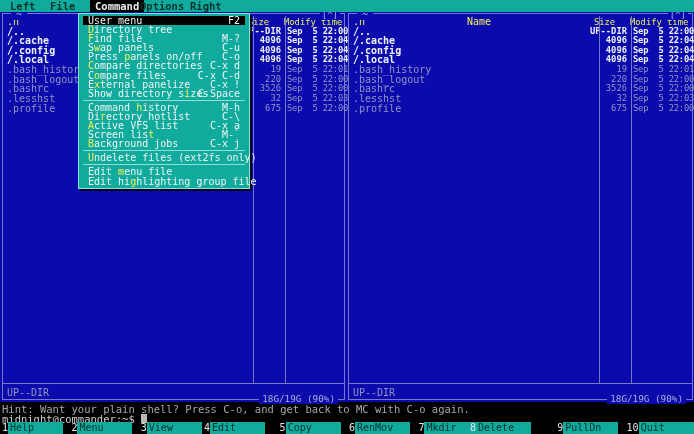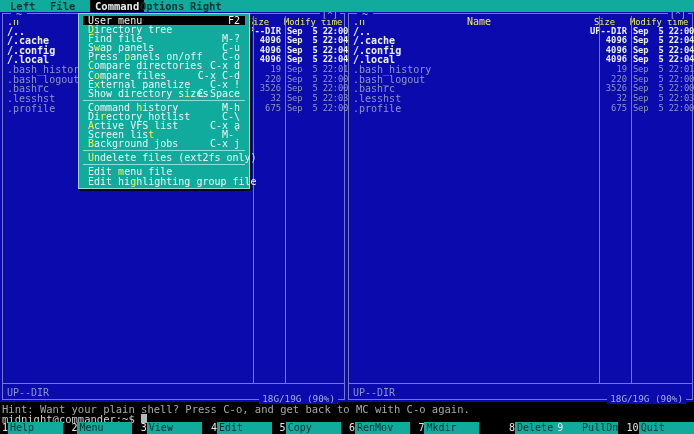--- a/index.html
+++ b/index.html
@@ -213,23 +213,23 @@
       <div class="mitem"><span>Edit hi</span><span class="hot">g</span><span>hlighting group file</span></div>
     </div>
 
   <div class="bottom">
     <div class="hint">Hint: Want your plain shell? Press C-o, and get back to MC with C-o again.</div>
     <div class="promptline"><span>midnight@commander:~$</span><span class="cursor"></span></div>
     <div class="fkeys">
         <span class="fslot" style="left: 2px;"><span class="fnum">1</span><span class="flabel">Help</span></span>
         <span class="fslot" style="left: 71.4px;"><span class="fnum">2</span><span class="flabel">Menu</span></span>
         <span class="fslot" style="left: 140.8px;"><span class="fnum">3</span><span class="flabel">View</span></span>
-        <span class="fslot" style="left: 211px;"><span class="fnum">4</span><span class="flabel">Edit</span></span>
+        <span class="fslot" style="left: 204px;"><span class="fnum">4</span><span class="flabel">Edit</span></span>
         <span class="fslot" style="left: 279.6px;"><span class="fnum">5</span><span class="flabel">Copy</span></span>
         <span class="fslot" style="left: 349px;"><span class="fnum">6</span><span class="flabel">RenMov</span></span>
         <span class="fslot" style="left: 418.4px;"><span class="fnum">7</span><span class="flabel">Mkdir</span></span>
-        <span class="fslot" style="left: 509px; border-radius: 6px;"><span class="fnum">8</span><span class="flabel">Delete</span></span>
-        <span class="fslot" style="left: 557.2px; text-align: right;"><span class="fnum">9</span><span class="flabel">PullDn</span></span>
+        <span class="fslot" style="left: 470px; border-radius: 6px;"><span class="fnum">8</span><span class="flabel">Delete</span></span>
+        <span class="fslot" style="left: 557.2px;"><span class="fnum">9</span><span class="flabel">PullDn</span></span>
         <span class="fslot" style="left: 626.6px;"><span class="fnum">10</span><span class="flabel">Quit</span></span>
       </div>
   </div>
 
 </div>
 
 </body></html>

